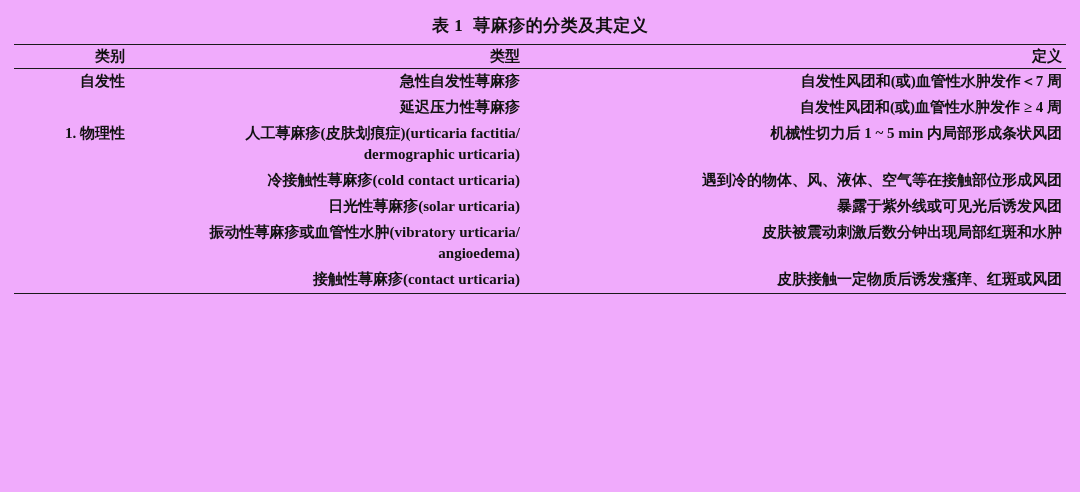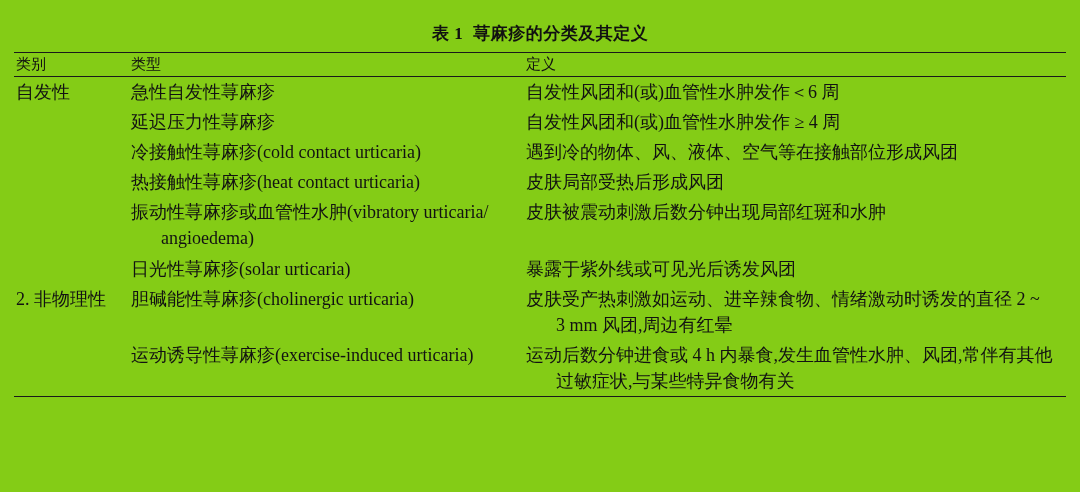--- a/index.html
+++ b/index.html
@@ -11,63 +11,63 @@
     width: 1080px;
     height: 492px;
     font-family: "Liberation Serif", "DejaVu Serif", serif;
     color: #111;
     overflow: hidden;
   }
   .page {
     position: relative;
     width: 1080px;
     height: 492px;
-    background: #84cc16;
+    background: #f0abfc;
     box-sizing: border-box;
-    padding: 16px 14px;
+    padding: 8px 14px;
   }
   .table-title {
     text-align: center;
     font-size: 17px;
     font-weight: bold;
     letter-spacing: 0.5px;
     padding: 6px 0 7px 0;
     color: #111;
   }
   .table-title .tnum {
     margin-right: 10px;
   }
   table.maintable {
     width: 100%;
     border-collapse: collapse;
     table-layout: fixed;
   }
   table.maintable td, table.maintable th {
     vertical-align: top;
-    text-align: left;
-    font-weight: normal;
+    text-align: right;
+    font-weight: bold;
     padding: 2px 4px 2px 2px;
   }
   .rule-top {
     border-top: 1.6px solid #1a1a1a;
   }
   .rule-mid {
     border-top: 1.1px solid #1a1a1a;
   }
   .rule-bottom {
     border-top: 1.4px solid #1a1a1a;
   }
   thead td {
     font-size: 15px;
     padding-top: 4px;
     padding-bottom: 4px;
     color: #111;
   }
   tbody td {
-    font-size: 18px;
+    font-size: 15px;
     line-height: 1.45;
     color: #121212;
   }
   .col-a { width: 115px; }
   .col-b { width: 395px; }
   .col-c { width: auto; }
   .cat-cell {
     white-space: nowrap;
   }
   .indent2 {
@@ -99,78 +99,70 @@
         <td class="rule-top">类别</td>
         <td class="rule-top">类型</td>
         <td class="rule-top">定义</td>
       </tr>
     </thead>
     <tbody>
 
       <tr>
         <td class="rule-mid cat-cell">自发性</td>
         <td class="rule-mid">急性自发性荨麻疹</td>
-        <td class="rule-mid">自发性风团和(或)血管性水肿发作＜6 周</td>
+        <td class="rule-mid">自发性风团和(或)血管性水肿发作＜7 周</td>
       </tr>
 
       <tr>
         <td class="cat-cell"></td>
         <td>延迟压力性荨麻疹</td>
         <td>自发性风团和(或)血管性水肿发作 ≥ 4 周</td>
       </tr>
 
 
+      <tr>
+        <td class="cat-cell">1. 物理性</td>
+        <td>
+          <span>人工荨麻疹(皮肤划痕症)(urticaria factitia/</span>
+          <span class="indent2">dermographic urticaria)</span>
+        </td>
+        <td>机械性切力后 1 ~ 5 min 内局部形成条状风团</td>
+      </tr>
 
       <tr>
         <td class="cat-cell"></td>
         <td>冷接触性荨麻疹(cold contact urticaria)</td>
         <td>遇到冷的物体、风、液体、空气等在接触部位形成风团</td>
       </tr>
 
 
+
       <tr>
         <td class="cat-cell"></td>
-        <td>热接触性荨麻疹(heat contact urticaria)</td>
-        <td>皮肤局部受热后形成风团</td>
+        <td>日光性荨麻疹(solar urticaria)</td>
+        <td>暴露于紫外线或可见光后诱发风团</td>
       </tr>
 
       <tr>
         <td class="cat-cell"></td>
         <td>
           <span>振动性荨麻疹或血管性水肿(vibratory urticaria/</span>
           <span class="indent2">angioedema)</span>
         </td>
         <td>皮肤被震动刺激后数分钟出现局部红斑和水肿</td>
       </tr>
 
-      <tr>
-        <td class="cat-cell"></td>
-        <td>日光性荨麻疹(solar urticaria)</td>
-        <td>暴露于紫外线或可见光后诱发风团</td>
-      </tr>
-
-      <tr>
-        <td class="cat-cell">2. 非物理性</td>
-        <td>胆碱能性荨麻疹(cholinergic urticaria)</td>
-        <td>
-          <span>皮肤受产热刺激如运动、进辛辣食物、情绪激动时诱发的直径 2 ~</span>
-          <span class="indent2">3 mm 风团,周边有红晕</span>
-        </td>
-      </tr>
-
 
 
       <tr>
         <td class="cat-cell"></td>
-        <td>运动诱导性荨麻疹(exercise-induced urticaria)</td>
-        <td>
-          <span>运动后数分钟进食或 4 h 内暴食,发生血管性水肿、风团,常伴有其他</span>
-          <span class="indent2">过敏症状,与某些特异食物有关</span>
-        </td>
+        <td>接触性荨麻疹(contact urticaria)</td>
+        <td>皮肤接触一定物质后诱发瘙痒、红斑或风团</td>
       </tr>
+
 
       <tr class="spacer-row">
         <td class="rule-bottom"></td>
         <td class="rule-bottom"></td>
         <td class="rule-bottom"></td>
       </tr>
 
     </tbody>
   </table>
 

